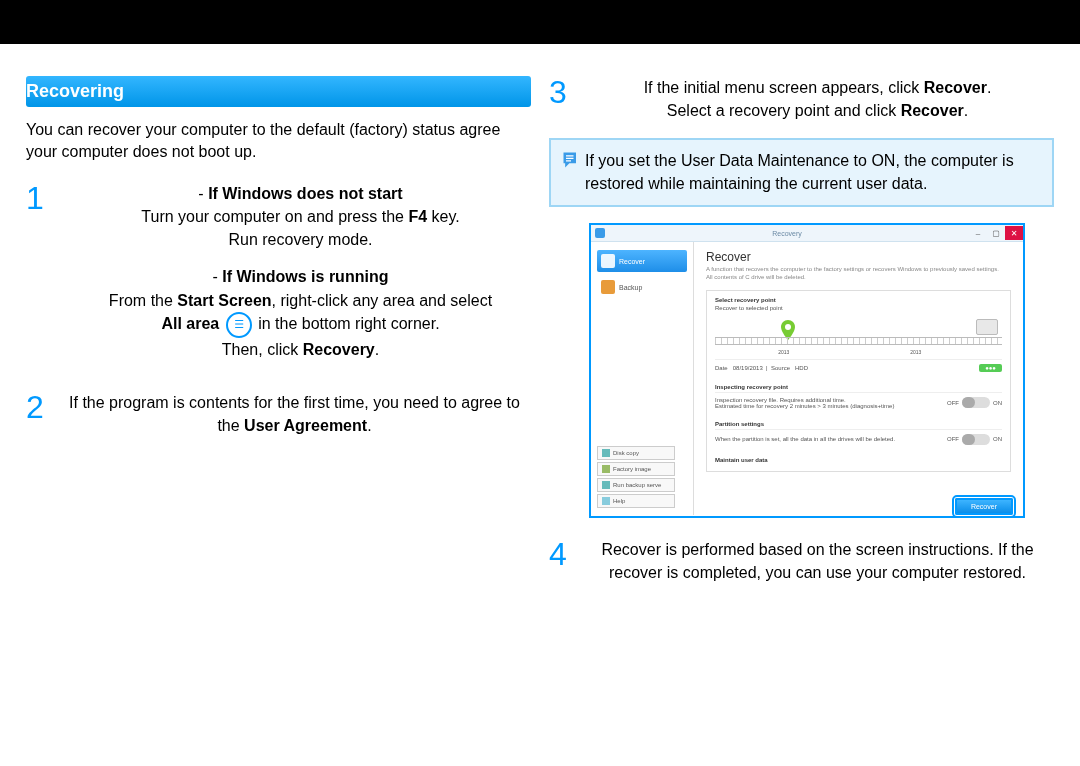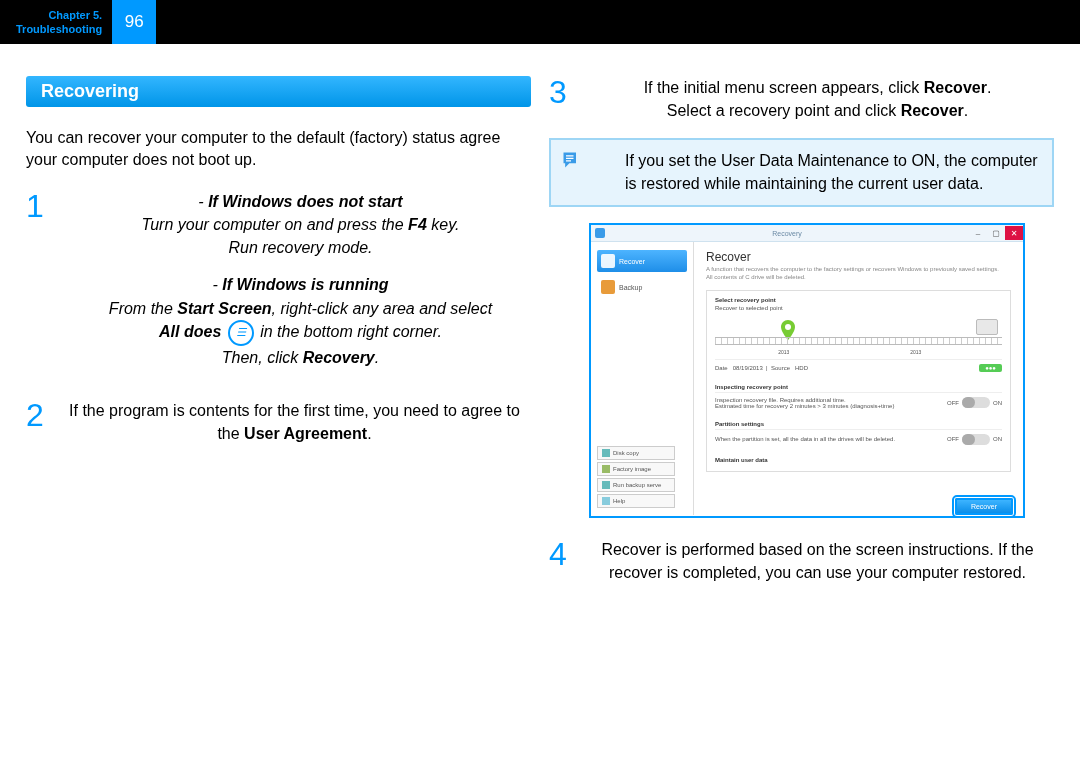--- a/index.html
+++ b/index.html
@@ -6,30 +6,30 @@
   .header { background:#000; height:44px; display:flex; align-items:center; justify-content:space-between; padding:0 0 0 16px; }
   .title { color:#fff; font-size:24px; font-weight:bold; }
   .title .opt { font-size:17px; font-weight:bold; }
   .hdr-right { display:flex; align-items:center; height:100%; }
   .chapter { color:#0099ff; font-size:11px; line-height:1.3; text-align:right; padding-right:10px; }
   .chapter b { font-weight:bold; }
   .pagenum { background:#0099ff; color:#fff; width:44px; height:44px; display:flex; align-items:center; justify-content:center; font-size:17px; }
   .content { display:flex; padding:32px 26px 0 26px; }
   .col { width:505px; }
   .col + .col { margin-left:18px; }
-  .section-head { background:linear-gradient(to bottom,#33b6ff,#0095e8); color:#fff; font-weight:bold; font-size:18px; padding:5px 15px; border-radius:3px; margin-bottom:20px; }
+  .section-head { background:linear-gradient(to bottom,#33b6ff,#0095e8); color:#fff; font-weight:bold; font-size:18px; padding:5px 0; border-radius:3px; margin-bottom:12px; }
   .para { font-size:16px; line-height:1.4; margin-bottom:18px; }
   .bignum { color:#0099ff; font-size:32px; font-weight:normal; width:32px; display:inline-block; vertical-align:top; line-height:1; }
   .step { display:flex; margin-bottom:16px; }
   .step .body { flex:1; font-size:16px; line-height:1.45;text-align:center; }
-  .sub { margin-left:12px; margin-bottom:14px;font-style:italic; }
+  .sub { margin-left:12px; margin-bottom:14px; }
   .sub .dash { display:inline; }
   .allapps-icon { display:inline-flex; width:22px; height:22px; border:2px solid #0099ff; border-radius:50%; vertical-align:middle; align-items:center; justify-content:center; margin:0 2px; }
   .allapps-icon span { color:#0099ff; font-size:11px; line-height:1; letter-spacing:-1px; }
-  .note-box { border:2px solid #9ed6f5; background:#e6f4fd; padding:10px 12px 10px 10px; display:flex; margin:12px 0 16px 0; font-size:16px; line-height:1.4;gap:40px; }
+  .note-box { border:2px solid #9ed6f5; background:#e6f4fd; padding:10px 12px 10px 10px; display:flex; margin:12px 0 16px 0; font-size:16px; line-height:1.4; }
   .note-icon { width:24px; flex-shrink:0; }
   .note-icon svg { width:20px; height:20px; }
   .screenshot { border:2px solid #0099ff; width:432px; height:291px; margin-left:40px; background:#fff; position:relative; font-size:7px; color:#555; }
   .ss-titlebar { background:#eef5fb; height:16px; display:flex; align-items:center; justify-content:space-between; padding:0 0 0 4px; border-bottom:1px solid #cfe2ef; }
   .ss-titlebar .winbtns { display:flex; }
   .ss-titlebar .winbtns div { width:18px; height:14px; display:flex; align-items:center; justify-content:center; font-size:8px; }
   .ss-titlebar .winbtns .close { background:#d14; color:#fff; }
   .ss-body { display:flex; height:273px; }
   .ss-side { width:90px; border-right:1px solid #ddd; padding:8px 6px; }
   .ss-side-item { display:flex; align-items:center; padding:4px; margin-bottom:4px; border-radius:2px; }
@@ -55,47 +55,40 @@
   .ss-toggle { width:28px; height:11px; background:#ddd; border-radius:6px; position:relative; display:inline-block; }
   .ss-toggle:before { content:""; position:absolute; width:13px; height:11px; background:#aaa; border-radius:6px; left:0; }
   .ss-footer { position:absolute; bottom:6px; right:10px; }
   .ss-recover-btn { background:linear-gradient(#3db4ff,#0b8de8); color:#fff; padding:3px 14px; border-radius:2px; border:2px solid #0099ff; outline:2px solid #0099ff; outline-offset:1px; font-size:7px; }
   b { font-weight:bold; }
 </style>
 </head>
 <body>
 
 <div class="header">
-  <div class="hdr-right">
-    <div class="chapter">
-      <b>Chapter 5.</b><br>
-      <b>Troubleshooting</b>
-    </div>
-    <div class="pagenum">96</div>
-  </div>
 </div>
 
 <div class="content">
 
   <div class="col">
     <div class="section-head">Recovering</div>
     <div class="para">You can recover your computer to the default (factory) status agree your computer does not boot up.</div>
 
     <div class="step">
       <div class="bignum">1</div>
       <div class="body">
         <div class="sub">
           <span class="dash">- </span><b>If Windows does not start</b><br>
           <span>Turn your computer on and press the </span><b>F4</b><span> key.</span><br>
           <span>Run recovery mode.</span>
         </div>
         <div class="sub">
           <span class="dash">- </span><b>If Windows is running</b><br>
           <span>From the </span><b>Start Screen</b><span>, right-click any area and select</span><br>
-          <b>All does</b>
+          <b>All area</b>
           <span class="allapps-icon">
               <span>☰</span>
             </span>
           <span> in the bottom right corner.</span><br>
           <span>Then, click </span><b>Recovery</b><span>.</span>
         </div>
       </div>
     </div>
 
     <div class="step">

